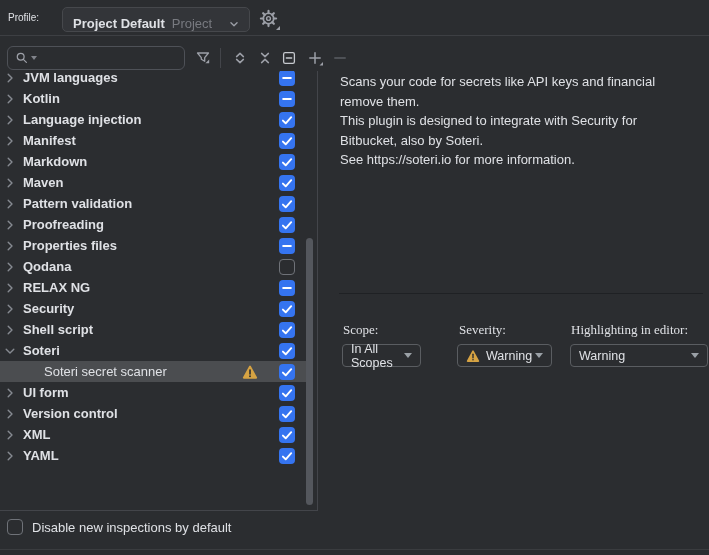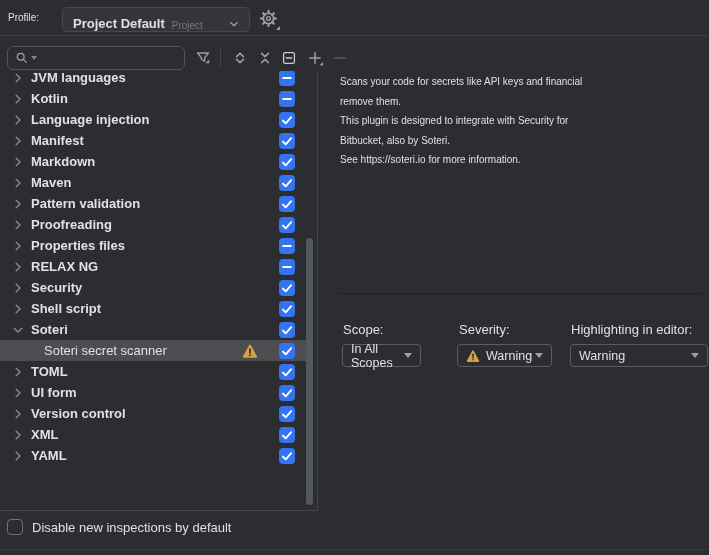--- a/index.html
+++ b/index.html
@@ -6,21 +6,21 @@
   html,body { width:709px; height:555px; }
   body { font-family:"Liberation Sans", sans-serif; background:#2b2d30; color:#dfe1e5; overflow:hidden; }
   .app { position:relative; width:709px; height:555px; background:#2b2d30; }
 
   
   .profile-label { position:absolute; left:8px; top:12px; font-size:10px; color:#dfe1e5; }
   .profile-combo { position:absolute; left:62px; top:7px; width:188px; height:25px;
     background:#333539; border:1px solid #46484c; border-radius:5px;
     display:flex; align-items:flex-end; padding:0 8px 0 10px; cursor:pointer; }
   .profile-combo .main { font-size:13px; font-weight:700; color:#dfe1e5; white-space:nowrap; }
-  .profile-combo .sub  { font-size:10px; color:#787a80; margin-left:7px; white-space:nowrap; }
+  .profile-combo .sub  { font-size:13px; color:#787a80; margin-left:7px; white-space:nowrap; }
   .profile-combo .arrow { margin-left:auto; }
   .gear-btn { position:absolute; left:259px; top:9px; width:22px; height:22px; cursor:pointer; }
   .gear-btn .corner { position:absolute; right:1px; bottom:1px; width:0; height:0;
     border-left:4px solid transparent; border-bottom:4px solid #9da0a8; }
 
   .hsep-top { position:absolute; left:0; top:35px; width:709px; height:1px; background:#3d3f43; }
 
   
   .search-box { position:absolute; left:7px; top:46px; width:178px; height:24px;
     border:1px solid #4e5157; border-radius:6px; display:flex; align-items:center; padding-left:7px; }
@@ -28,21 +28,21 @@
     font-size:13px; width:130px; margin-left:5px; font-family:"Liberation Sans",sans-serif; }
   .search-caret { width:0; height:0; border-left:3.5px solid transparent; border-right:3.5px solid transparent;
     border-top:4px solid #80838a; margin-left:2px; }
   .tb-icon { position:absolute; top:50px; width:16px; height:16px; cursor:pointer; }
   .tb-sep { position:absolute; left:220px; top:48px; width:1px; height:20px; background:#43454a; }
 
   
   .tree { position:absolute; left:0; top:71px; width:318px; height:440px;
     border-right:1px solid #43454a; border-bottom:1px solid #43454a; overflow:hidden; }
   .tree-inner { margin-top:-4px; }
-  .row { display:flex; align-items:center; height:21px; width:306px; padding-left:10px; cursor:pointer; }
+  .row { display:flex; align-items:center; height:21px; width:306px; padding-left:2px; cursor:pointer; }
   .row.selected { background:#4b4d50; }
   .row .chev { width:16px; height:16px; flex:0 0 16px; }
   .row .chev-down { display:none; }
   .row.expanded .chev-down { display:block; }
   .row.child { padding-left:44px;gap:8px; }
   .row-label { font-size:13px; font-weight:700; color:#dfe1e5; margin-left:5px; white-space:nowrap; }
   .row.child .row-label { font-weight:400; margin-left:0; }
   .row .flex-spacer { flex:1; }
   .warn-icon { width:16px; height:16px; margin-right:13px; }
   .cb { width:16px; height:16px; border-radius:4px; margin-right:11px; flex:0 0 16px;
@@ -55,25 +55,25 @@
   .scroll-thumb { position:absolute; left:306px; top:167px; width:7px; height:267px;
     background:#54575d; border-radius:4px; cursor:pointer; }
 
   
   .footer-cb { position:absolute; left:7px; top:519px; width:16px; height:16px;
     border:1px solid #6f7278; border-radius:4px; cursor:pointer; }
   .footer-label { position:absolute; left:32px; top:520px; font-size:13px; color:#dfe1e5; }
   .hsep-bottom { position:absolute; left:0; top:549px; width:709px; height:1px; background:#3a3c3f; }
 
   
-  .desc { position:absolute; left:340px; top:72px; width:352px; font-size:10px;
+  .desc { position:absolute; left:340px; top:72px; width:352px; font-size:13px;
     line-height:19.5px; color:#dfe1e5; }
   .desc .para + .para { }
   .details-sep { position:absolute; left:339px; top:293px; width:364px; height:1px; background:#1f2124; }
-  .opt-label { position:absolute; top:322px; font-size:13px; color:#dfe1e5; }
+  .opt-label { position:absolute; top:322px; font-size:13px; color:#dfe1e5;font-family:Liberation Serif, serif; }
   .opt-box { position:absolute; top:344px; height:23px; border:1px solid #5a5d61; border-radius:4px;
     display:flex; align-items:center; padding:0 8px; cursor:pointer; font-size:12.5px; color:#dfe1e5; }
   .opt-box .dd-arrow { margin-left:auto; width:0; height:0;
     border-left:4.5px solid transparent; border-right:4.5px solid transparent;
     border-top:5px solid #9aa0a6; }
   .opt-box .sev-icon { width:14px; height:14px; margin-right:6px; }
   #scope-label { left:343px; } #scope-box { left:342px; width:79px; }
   #severity-label { left:459px; } #severity-box { left:457px; width:95px; }
   #highlight-label { left:571px; } #highlight-box { left:570px; width:138px; }
 </style>
@@ -281,20 +281,33 @@
     <span class="row-label">Properties files</span>
     <span class="flex-spacer"></span>
 
     <span class="cb">
 
       <svg class="cb-dash" width="16" height="16" viewBox="0 0 16 16">
         <line x1="4.2" y1="8" x2="11.8" y2="8" stroke="#ffffff" stroke-width="2" stroke-linecap="round"></line>
       </svg>
     </span>
   </div>
+        <div class="row unchecked">
+    <svg class="chev chev-right" viewBox="0 0 16 16">
+      <polyline points="6.2,4.2 10,8 6.2,11.8" fill="none" stroke="#868a91" stroke-width="1.4" stroke-linecap="round" stroke-linejoin="round"></polyline>
+    </svg>
+
+    <span class="row-label">Qodana</span>
+    <span class="flex-spacer"></span>
+
+    <span class="cb">
+      
+      
+    </span>
+  </div>
         <div class="row indeterminate">
     <svg class="chev chev-right" viewBox="0 0 16 16">
       <polyline points="6.2,4.2 10,8 6.2,11.8" fill="none" stroke="#868a91" stroke-width="1.4" stroke-linecap="round" stroke-linejoin="round"></polyline>
     </svg>
 
     <span class="row-label">RELAX NG</span>
     <span class="flex-spacer"></span>
 
     <span class="cb">
 
@@ -350,35 +363,20 @@
   </div>
         <div class="row checked selected child">
 
     <span class="row-label">Soteri secret scanner</span>
     <span class="flex-spacer"></span>
     <svg class="warn-icon" viewBox="0 0 16 16">
       <path d="M8.8 2.1 L15 13.3 A1 1 0 0 1 14.1 14.8 H1.9 A1 1 0 0 1 1 13.3 L7.2 2.1 A0.95 0.95 0 0 1 8.8 2.1 Z" fill="#d6a343"></path>
       <line x1="8" y1="6" x2="8" y2="10" stroke="#2b2d30" stroke-width="1.6" stroke-linecap="round"></line>
       <circle cx="8" cy="12.3" r="0.95" fill="#2b2d30"></circle>
     </svg>
-    <span class="cb">
-      <svg class="cb-check" width="16" height="16" viewBox="0 0 16 16">
-        <polyline points="3.9,8.6 6.7,11.3 12.2,5.2" fill="none" stroke="#ffffff" stroke-width="1.9" stroke-linecap="round" stroke-linejoin="round"></polyline>
-      </svg>
-
-    </span>
-  </div>
-        <div class="row checked">
-    <svg class="chev chev-right" viewBox="0 0 16 16">
-      <polyline points="6.2,4.2 10,8 6.2,11.8" fill="none" stroke="#868a91" stroke-width="1.4" stroke-linecap="round" stroke-linejoin="round"></polyline>
-    </svg>
-
-    <span class="row-label">TOML</span>
-    <span class="flex-spacer"></span>
-
     <span class="cb">
       <svg class="cb-check" width="16" height="16" viewBox="0 0 16 16">
         <polyline points="3.9,8.6 6.7,11.3 12.2,5.2" fill="none" stroke="#ffffff" stroke-width="1.9" stroke-linecap="round" stroke-linejoin="round"></polyline>
       </svg>
 
     </span>
   </div>
         <div class="row checked">
     <svg class="chev chev-right" viewBox="0 0 16 16">
       <polyline points="6.2,4.2 10,8 6.2,11.8" fill="none" stroke="#868a91" stroke-width="1.4" stroke-linecap="round" stroke-linejoin="round"></polyline>

